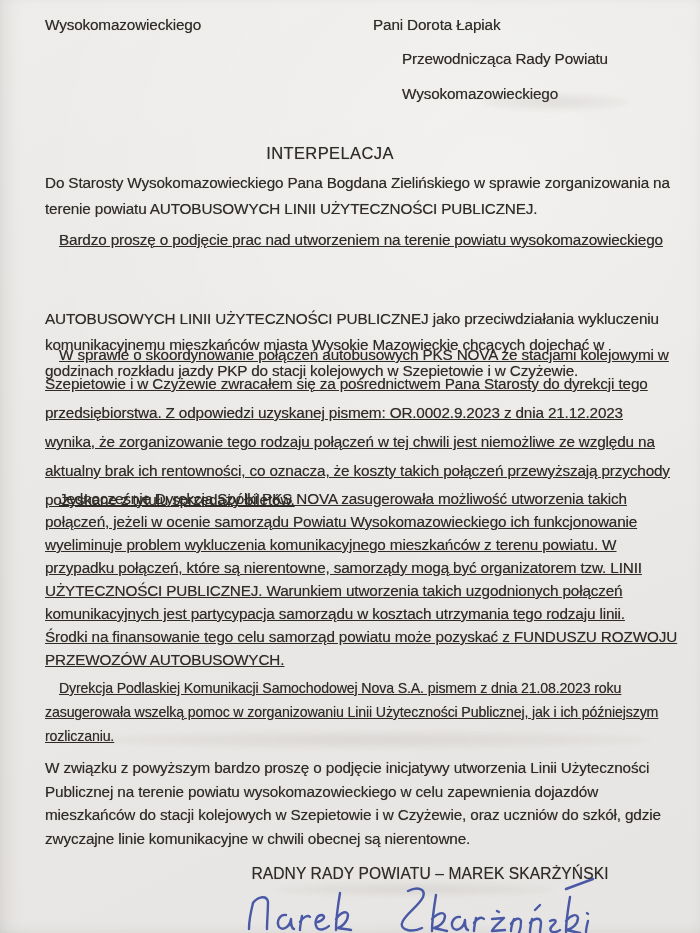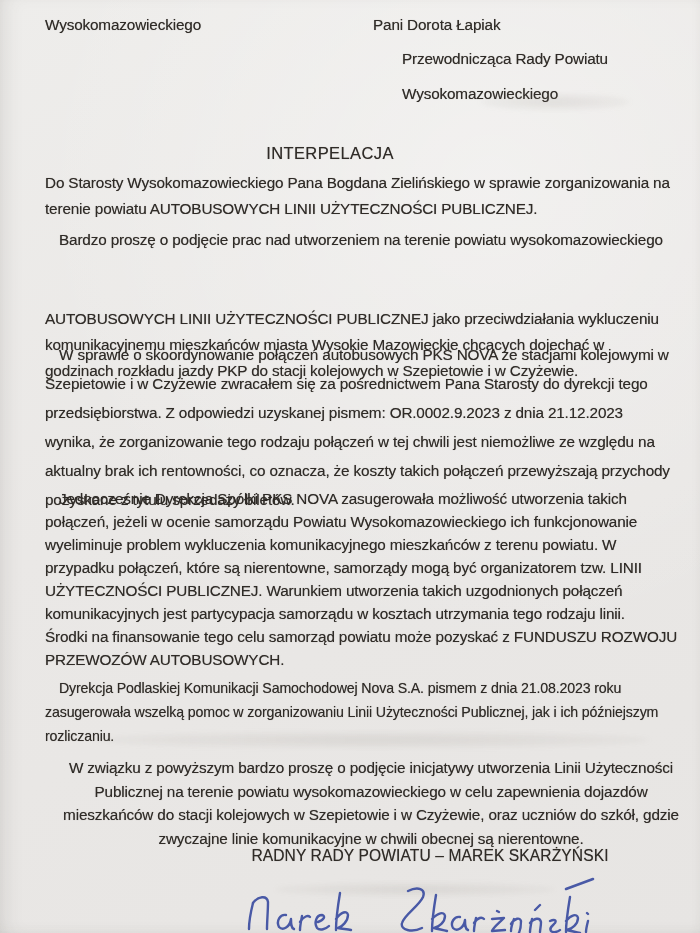--- a/index.html
+++ b/index.html
@@ -26,21 +26,21 @@
   .txt {
     position: absolute;
     white-space: pre-line;
     font-size: 15.3px;
     line-height: 25px;
     letter-spacing: -0.15px;
     color: #2f2b27;
     text-shadow: 0 0 0.7px rgba(47,43,39,0.55);
   }
   .para { left: 45px; width: 652px; }
-  .indent { text-indent: 14px; }
+  .indent { text-indent: 14px; text-decoration: underline; }
   .title {
     font-size: 16.5px;
     letter-spacing: 0.4px;
     text-align: center;
     width: 660px;
     left: 0;
   }
   .signoff {
     text-align: center;
     width: 540px;
@@ -96,26 +96,26 @@
 przypadku połączeń, które są nierentowne, samorządy mogą być organizatorem tzw. LINII
 UŻYTECZNOŚCI PUBLICZNEJ. Warunkiem utworzenia takich uzgodnionych połączeń
 komunikacyjnych jest partycypacja samorządu w kosztach utrzymania tego rodzaju linii.
 Środki na finansowanie tego celu samorząd powiatu może pozyskać z FUNDUSZU ROZWOJU
 PRZEWOZÓW AUTOBUSOWYCH.</div>
 
   <div class="txt para indent" style="top:676px; line-height:24px; font-size:14.2px;">Dyrekcja Podlaskiej Komunikacji Samochodowej Nova S.A. pismem z dnia 21.08.2023 roku
 zasugerowała wszelką pomoc w zorganizowaniu Linii Użyteczności Publicznej, jak i ich późniejszym
 rozliczaniu.</div>
 
-  <div class="txt para" style="top:756px; line-height:23.5px;text-align:center;">W związku z powyższym bardzo proszę o podjęcie inicjatywy utworzenia Linii Użyteczności
+  <div class="txt para" style="top:756px; line-height:23.5px;">W związku z powyższym bardzo proszę o podjęcie inicjatywy utworzenia Linii Użyteczności
 Publicznej na terenie powiatu wysokomazowieckiego w celu zapewnienia dojazdów
 mieszkańców do stacji kolejowych w Szepietowie i w Czyżewie, oraz uczniów do szkół, gdzie
 zwyczajne linie komunikacyjne w chwili obecnej są nierentowne.</div>
 
-  <div class="txt signoff" style="top:843px;text-align:center;">RADNY RADY POWIATU – MAREK SKARŻYŃSKI</div>
+  <div class="txt signoff" style="top:861px;text-align:center;">RADNY RADY POWIATU – MAREK SKARŻYŃSKI</div>
 
   <div class="smudge" style="left:480px; top:94px; width:150px; height:16px;"></div>
   <div class="smudge" style="left:95px; top:732px; width:555px; height:16px;"></div>
   <div class="smudge" style="left:275px; top:883px; width:280px; height:13px;"></div>
 
   <svg class="signature" viewBox="0 0 374 57" role="img" aria-label="Marek Skarżyński">
     <g fill="none" stroke="#3c4ea1" stroke-width="2.4" stroke-linecap="round" stroke-linejoin="round" opacity="0.92">
 
       <path d="M17,27 C15,35 13,45 13,53"></path>
       <path d="M17,27 C22,20 31,19 32,26 C32,35 31,45 31,53"></path>

